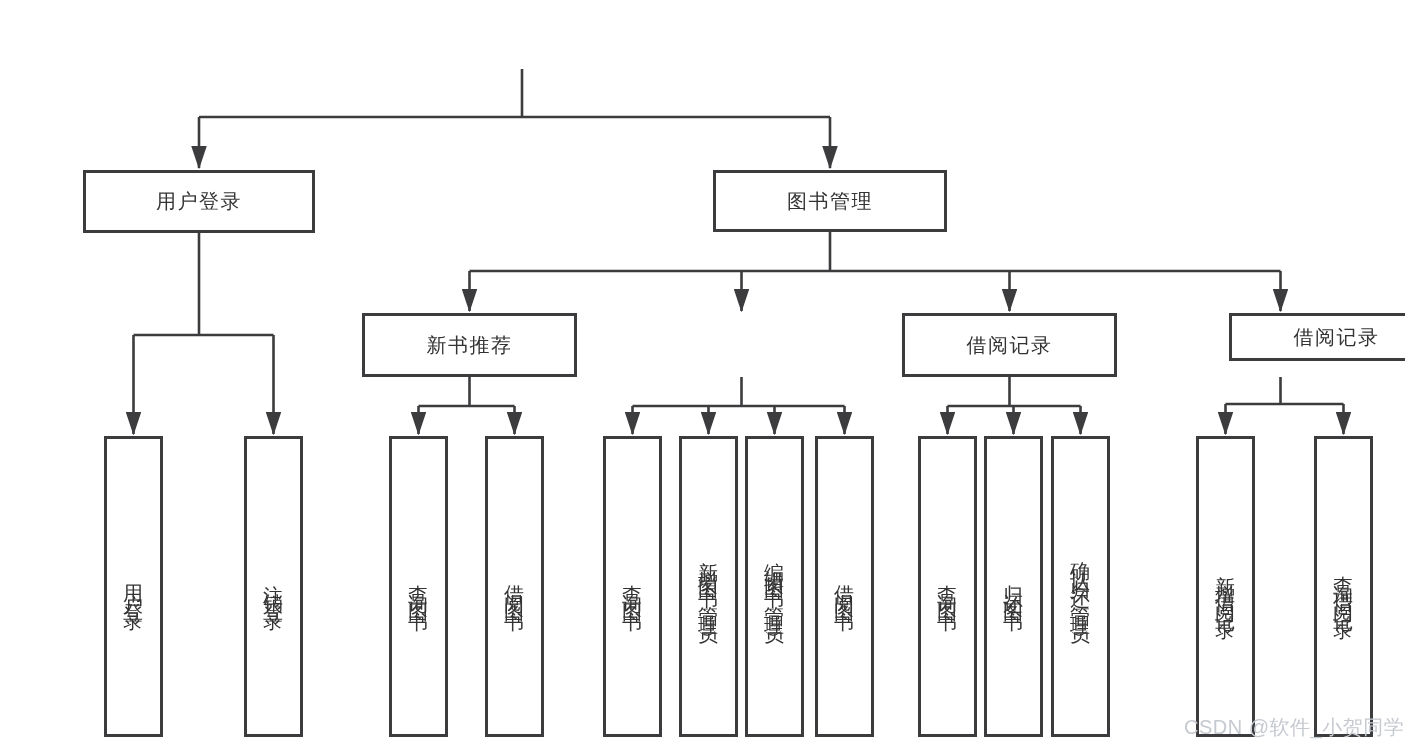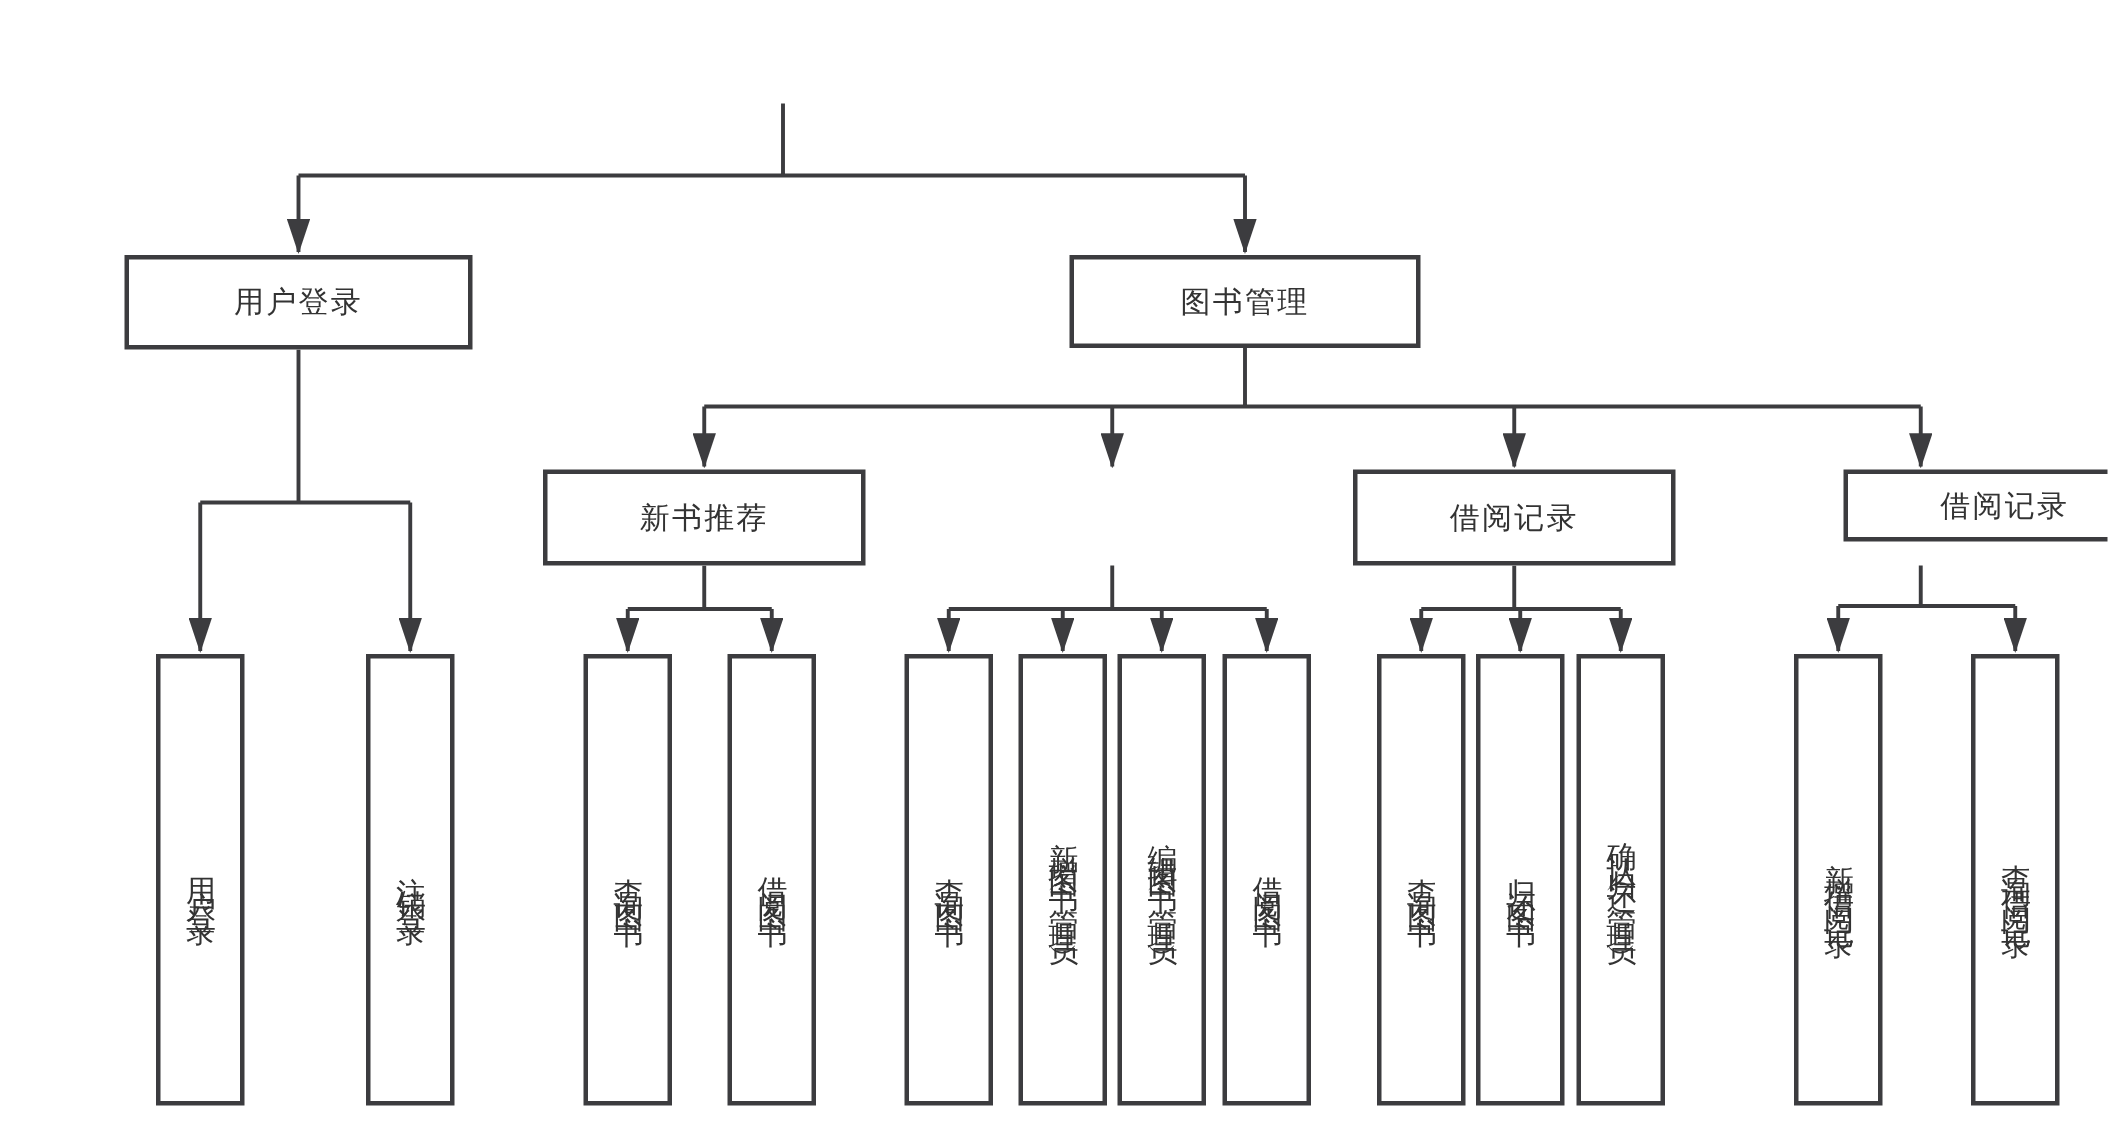--- a/index.html
+++ b/index.html
@@ -139,13 +139,14 @@
   <div class="leaf" style="left:745px;">编辑图书（管理员）</div>
   <div class="leaf" style="left:815px;">借阅图书</div>
 
   <div class="leaf" style="left:918px;">查询图书</div>
   <div class="leaf" style="left:984px;">归还图书</div>
   <div class="leaf" style="left:1051px;">确认归还（管理员）</div>
 
   <div class="leaf" style="left:1196px;">新增借阅记录</div>
   <div class="leaf" style="left:1314px;">查询借阅记录</div>
 
+  <div class="watermark">CSDN @软件_小贺同学</div>
 </div>
 
 </body></html>

